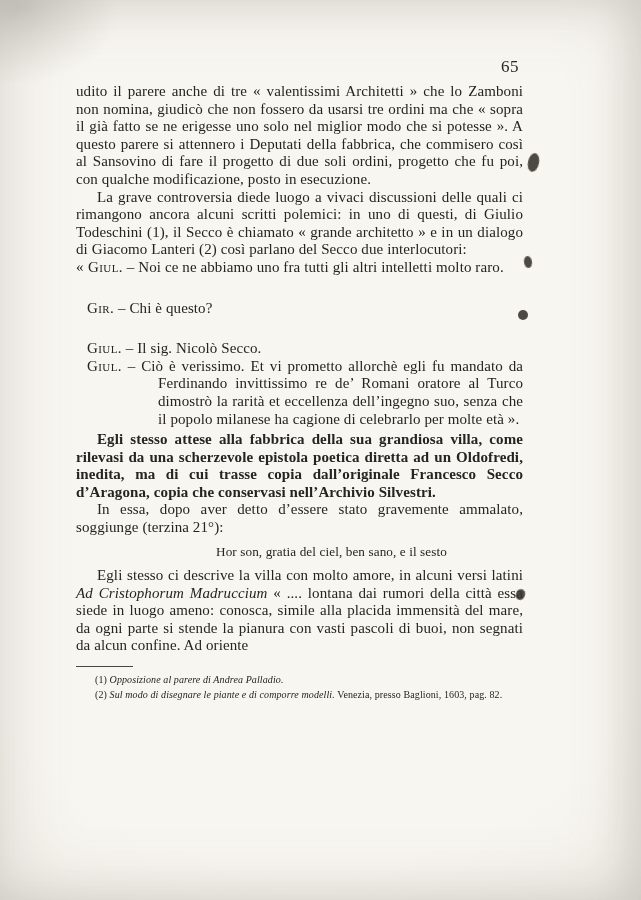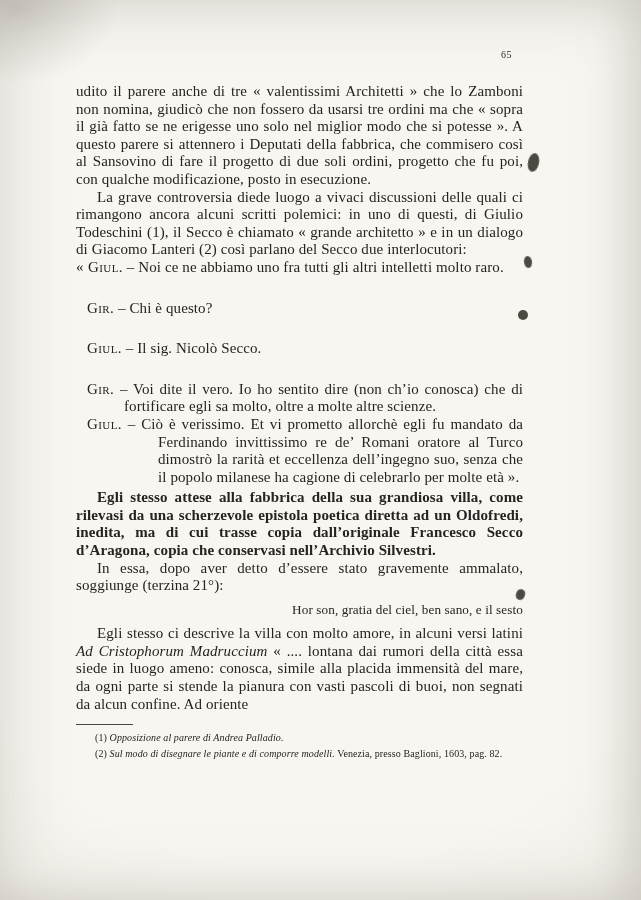--- a/index.html
+++ b/index.html
@@ -14,39 +14,39 @@
     width: 641px; height: 900px;
     overflow: hidden;
     background: radial-gradient(ellipse 120% 100% at 48% 42%, #f8f6f1 55%, #edeae3 88%, #e3e0d7 100%);
     box-shadow: inset 0 0 70px rgba(105,100,88,.22), inset -15px 0 35px rgba(105,100,88,.10);
   }
   .corner-smudge {
     position: absolute; left: -30px; top: -30px; width: 150px; height: 115px;
     background: radial-gradient(ellipse at 32% 32%, rgba(110,105,95,.26), rgba(110,105,95,0) 70%);
   }
   .page-number {
-    position: absolute; top: 49px; left: 501px;
-    font-size: 10px; color: #2a2825; letter-spacing: .5px;
+    position: absolute; top: 57px; left: 501px;
+    font-size: 17px; color: #2a2825; letter-spacing: .5px;
   }
   .content {
     position: absolute; left: 76px; top: 83px; width: 447px;
     color: #262422; font-size: 15px; line-height: 17.6px;
     letter-spacing: .1px;
   }
   .content p { margin: 0; text-align: justify; }
   .indent { text-indent: 21px; }
   .space-above { margin-top: 3px !important; font-weight: bold; }
 
   .dialog-row { padding-left: 48px; text-indent: -48px; }
   .dialog-row.shift { text-indent: -37px; margin-top: 23px; }
   .dialog-row.deep { padding-left: 82px; text-indent: -71px; }
   .speaker { font-variant: small-caps; letter-spacing: .4px; }
 
   .verse { margin: 7px 0 7px 64px; font-size: 13.2px; line-height: 16.4px; }
-  .verse p { text-align: right; }
+  .verse p { text-align: center; }
 
   .p5-italic { font-style: italic; }
 
   .footnotes { margin-top: 11px; font-size: 10px; line-height: 15.4px; }
   .footnote-rule { width: 57px; border-top: 1px solid #4a4742; margin: 0 0 5px 0; }
   .footnote { text-indent: 19px; }
   .footnote i { font-style: italic; }
 
   .blot {
     position: absolute; background: #35322c; border-radius: 50%;
@@ -74,24 +74,20 @@
         <span>– Noi ce ne abbiamo uno fra tutti gli altri intelletti molto raro.</span>
       </p>
       <p class="dialog-row shift">
         <span class="speaker">Gir.</span>
         <span>– Chi è questo?</span>
       </p>
       <p class="dialog-row shift">
         <span class="speaker">Giul.</span>
         <span>– Il sig. Nicolò Secco.</span>
       </p>
-      <p class="dialog-row shift">
-        <span class="speaker">Gir.</span>
-        <span>– Voi dite il vero. Io ho sentito dire (non ch’io conosca) che di fortificare egli sa molto, oltre a molte altre scienze.</span>
-      </p>
       <p class="dialog-row deep">
         <span class="speaker">Giul.</span>
         <span>– Ciò è verissimo. Et vi prometto allorchè egli fu mandato da Ferdinando invittissimo re de’ Romani oratore al Turco dimostrò la rarità et eccellenza dell’ingegno suo, senza che il popolo milanese ha cagione di celebrarlo per molte età ».</span>
       </p>
     </div>
 
     <p class="indent space-above">Egli stesso attese alla fabbrica della sua grandiosa villa, come rilevasi da una scherzevole epistola poetica diretta ad un Oldofredi, inedita, ma di cui trasse copia dall’originale Francesco Secco d’Aragona, copia che conservasi nell’Archivio Silvestri.</p>
 
     <p class="indent">In essa, dopo aver detto d’essere stato gravemente ammalato, soggiunge (terzina 21°):</p>
 

